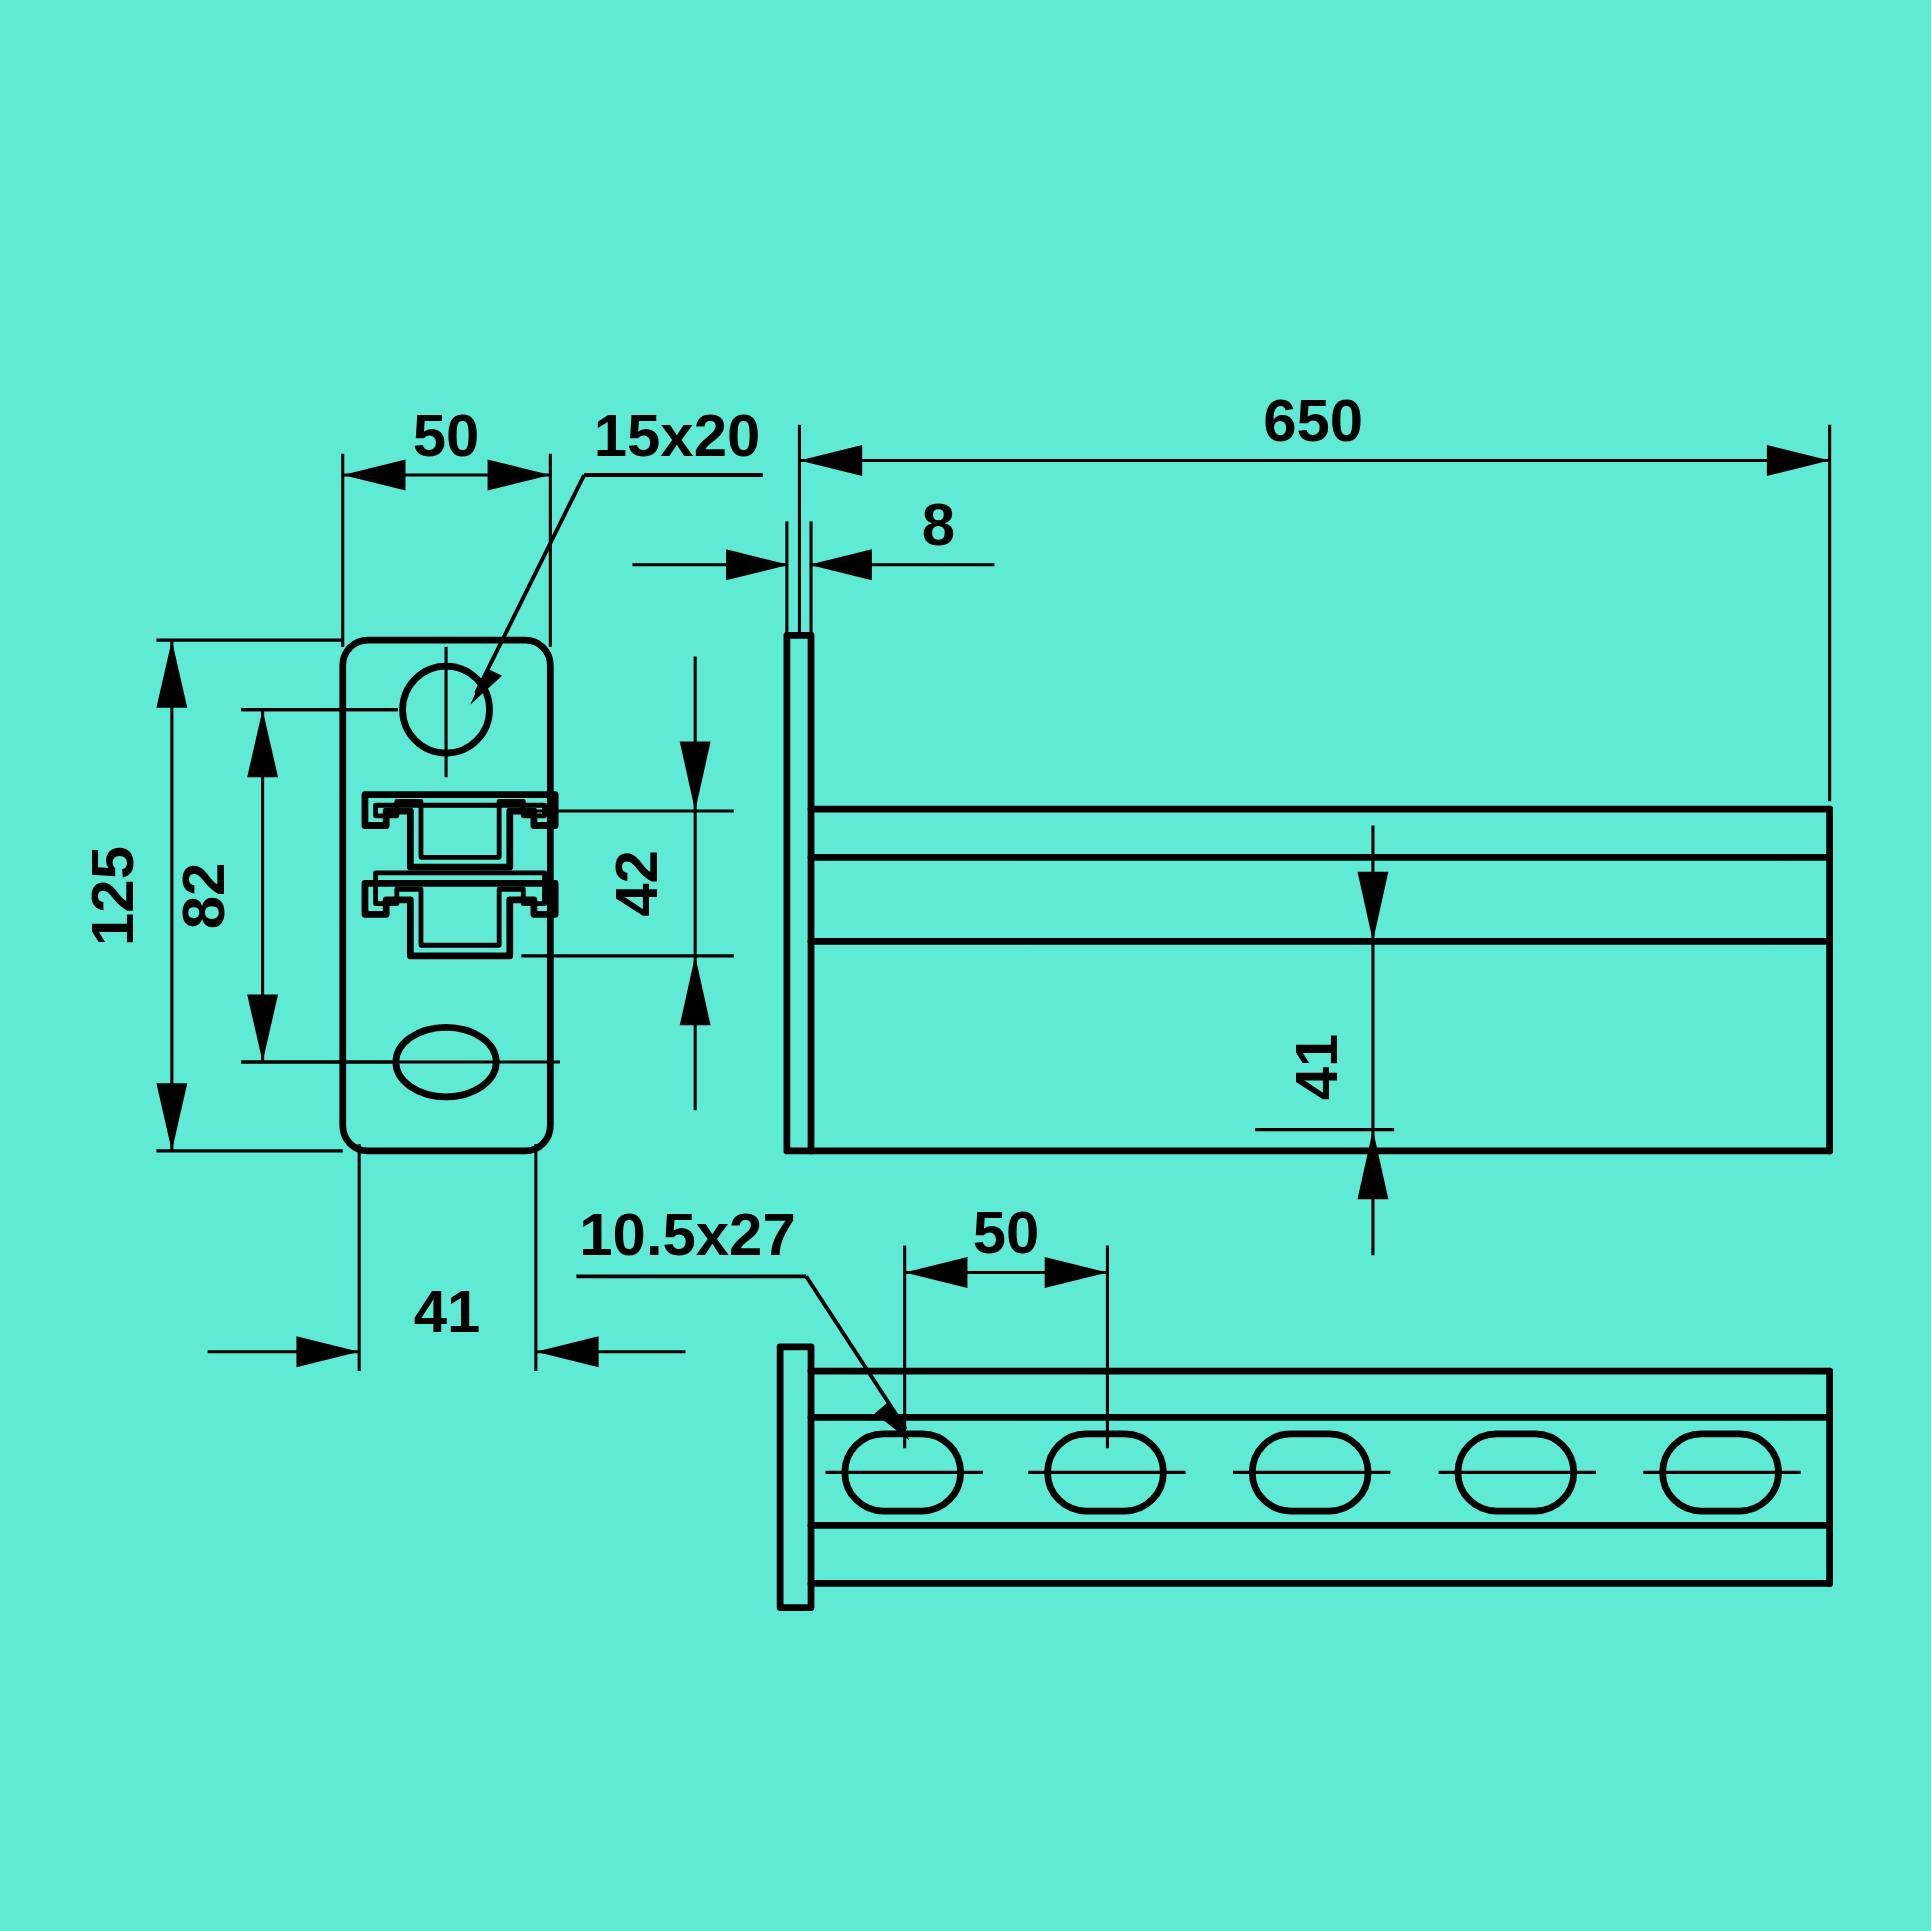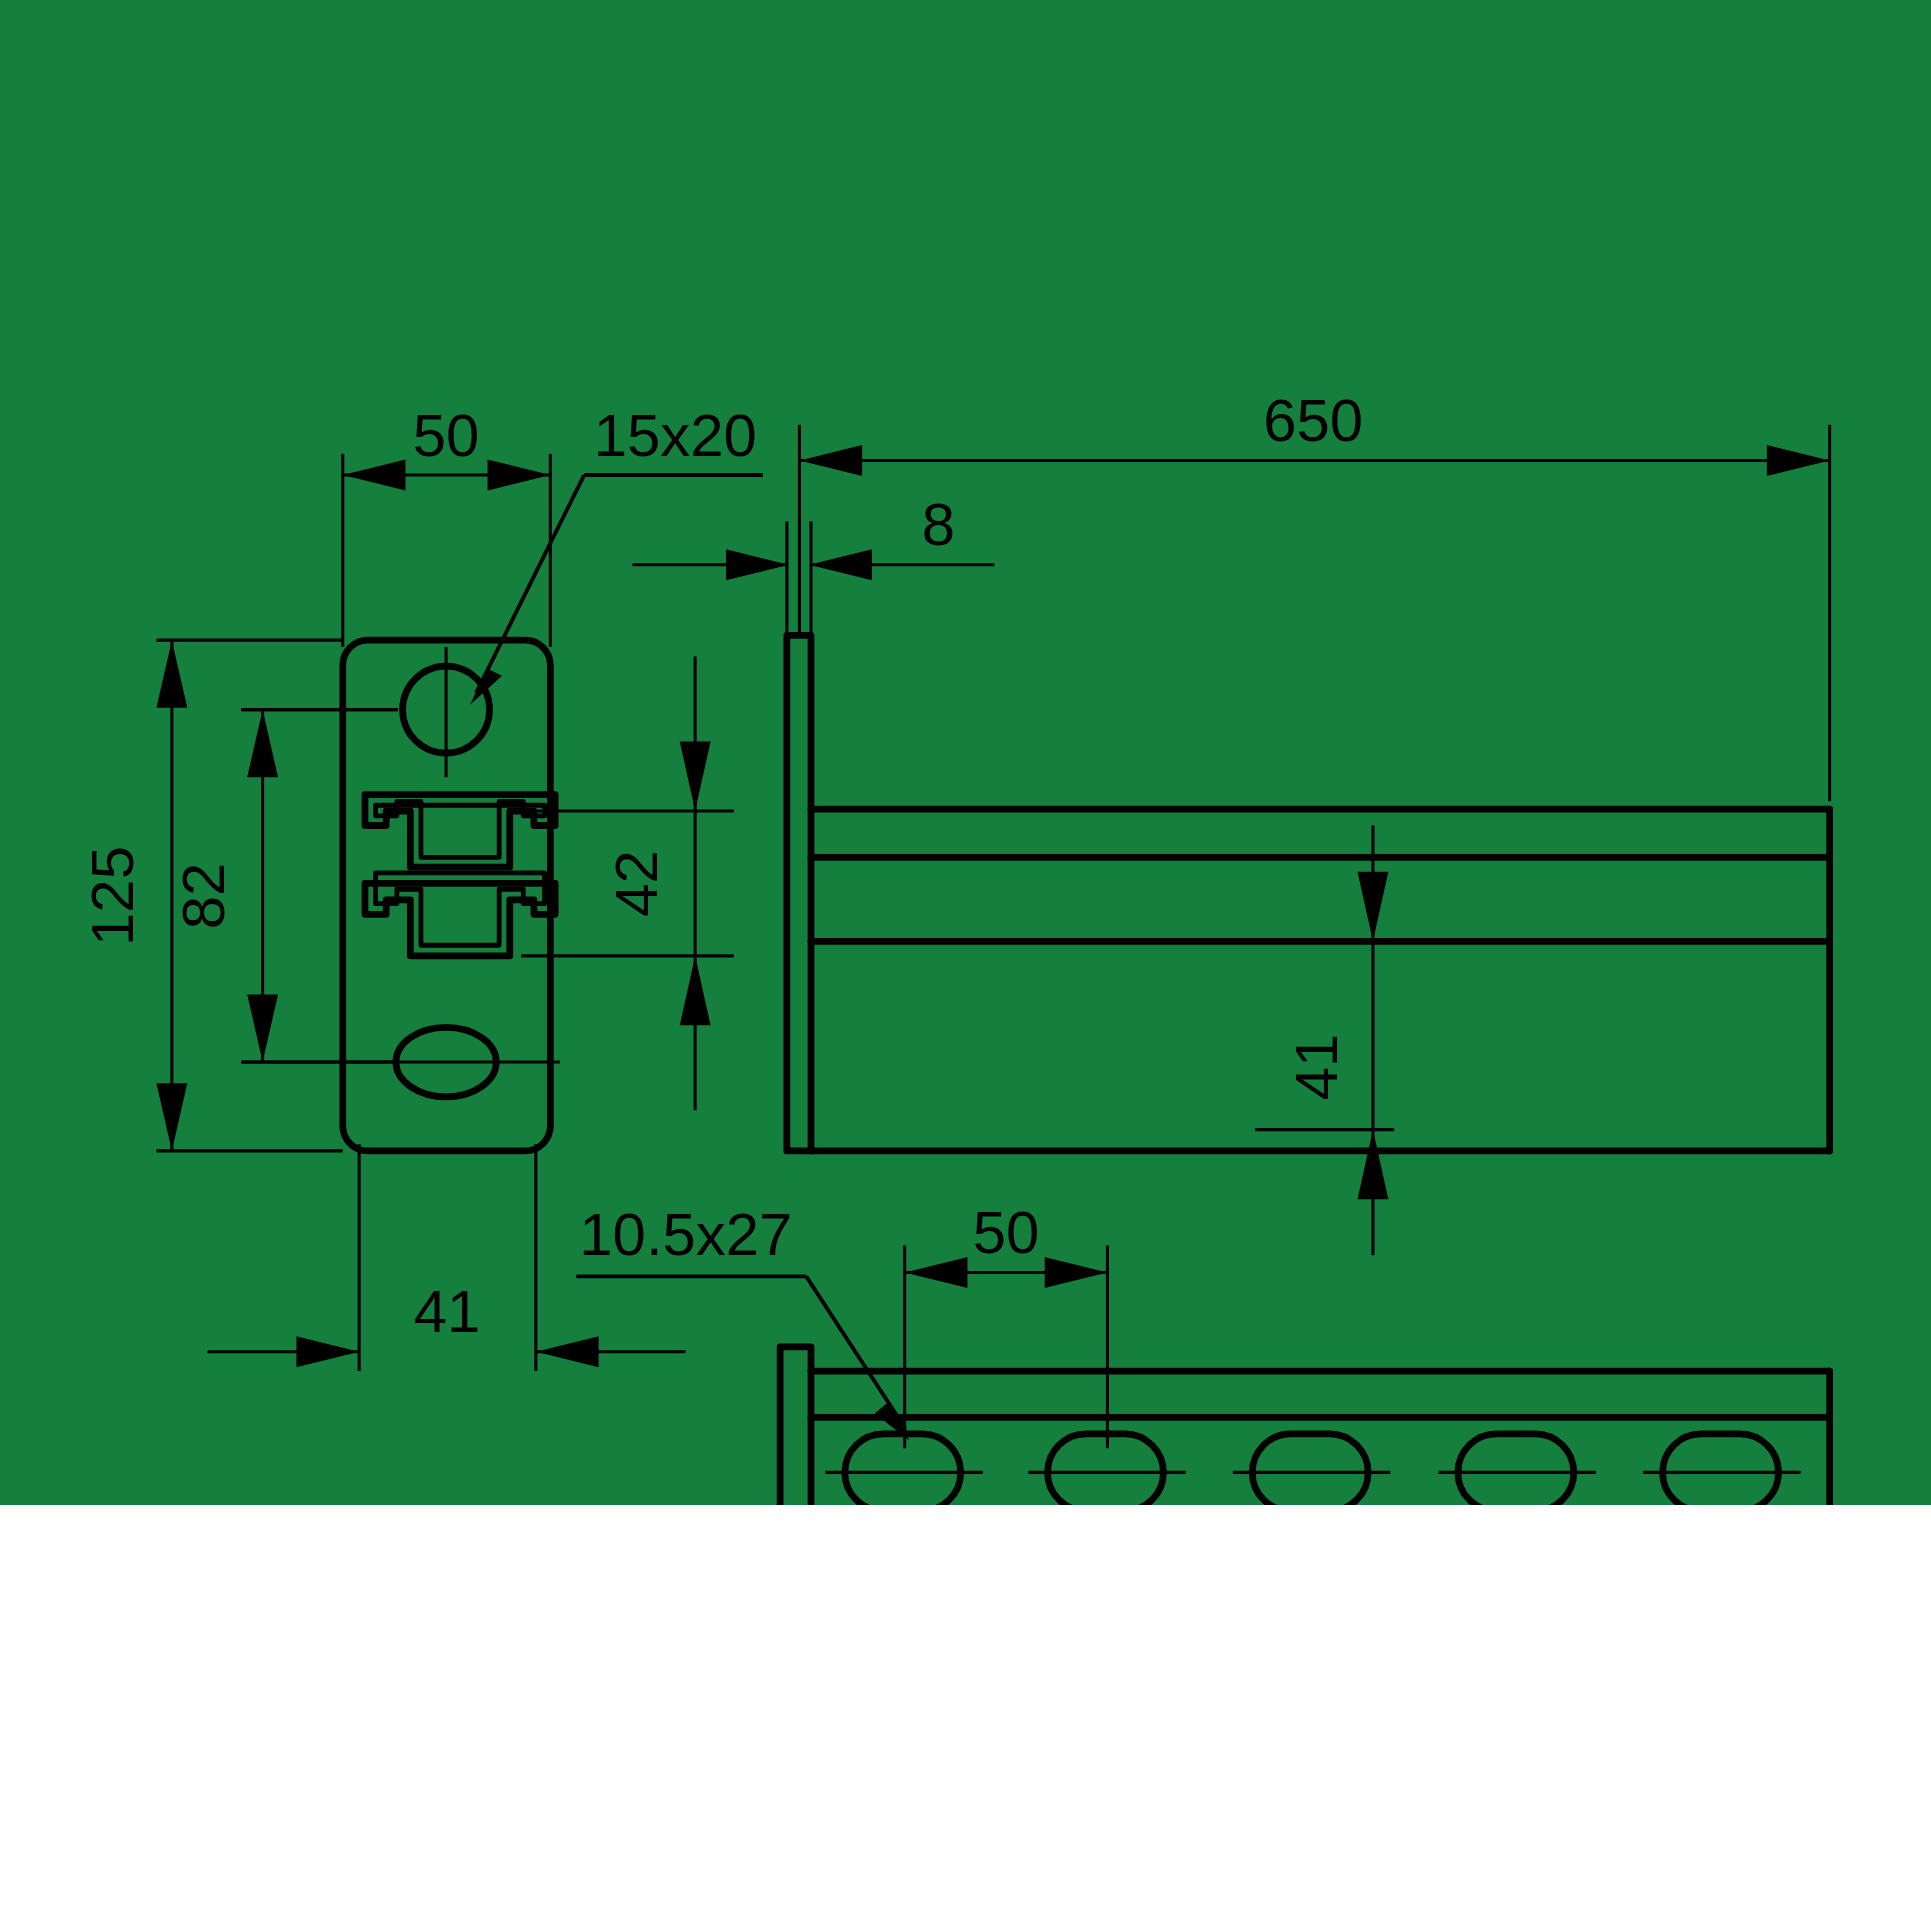--- a/index.html
+++ b/index.html
@@ -3,23 +3,24 @@
 <meta charset="utf-8">
 <style>
   html, body {
     margin: 0;
     padding: 0;
     background: #ffffff;
   }
   #drawing-root {
     position: relative;
     width: 1931px;
-    height: 1505px;
-    background: #15803d;
+    height: 1931px;
+    background: #5eead4;
     font-family: "Liberation Sans", sans-serif;
+    font-weight: bold;
   }
   svg#tech-drawing {
     display: block;
     width: 1931px;
     height: 1931px;
   }
   .outline {
     fill: none;
     stroke: #000000;
     stroke-width: 7;

